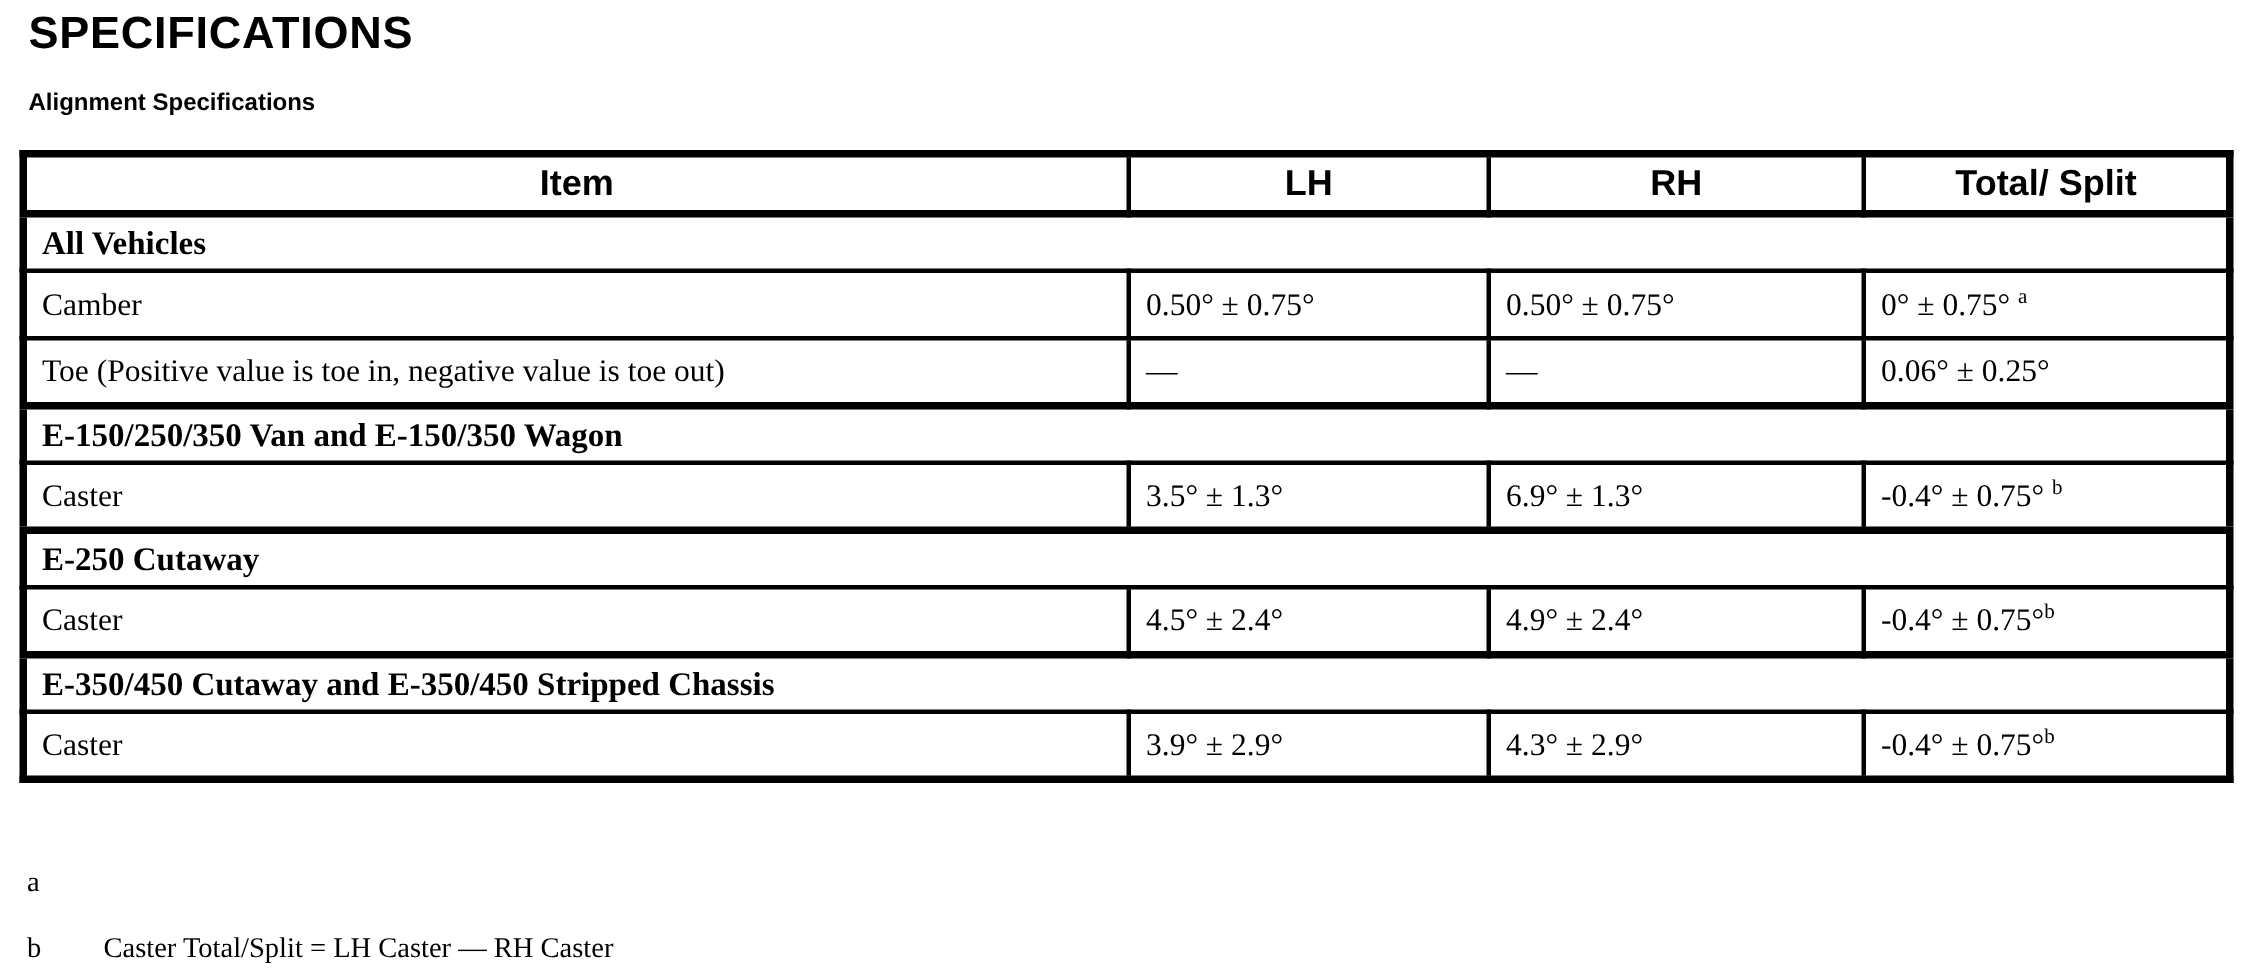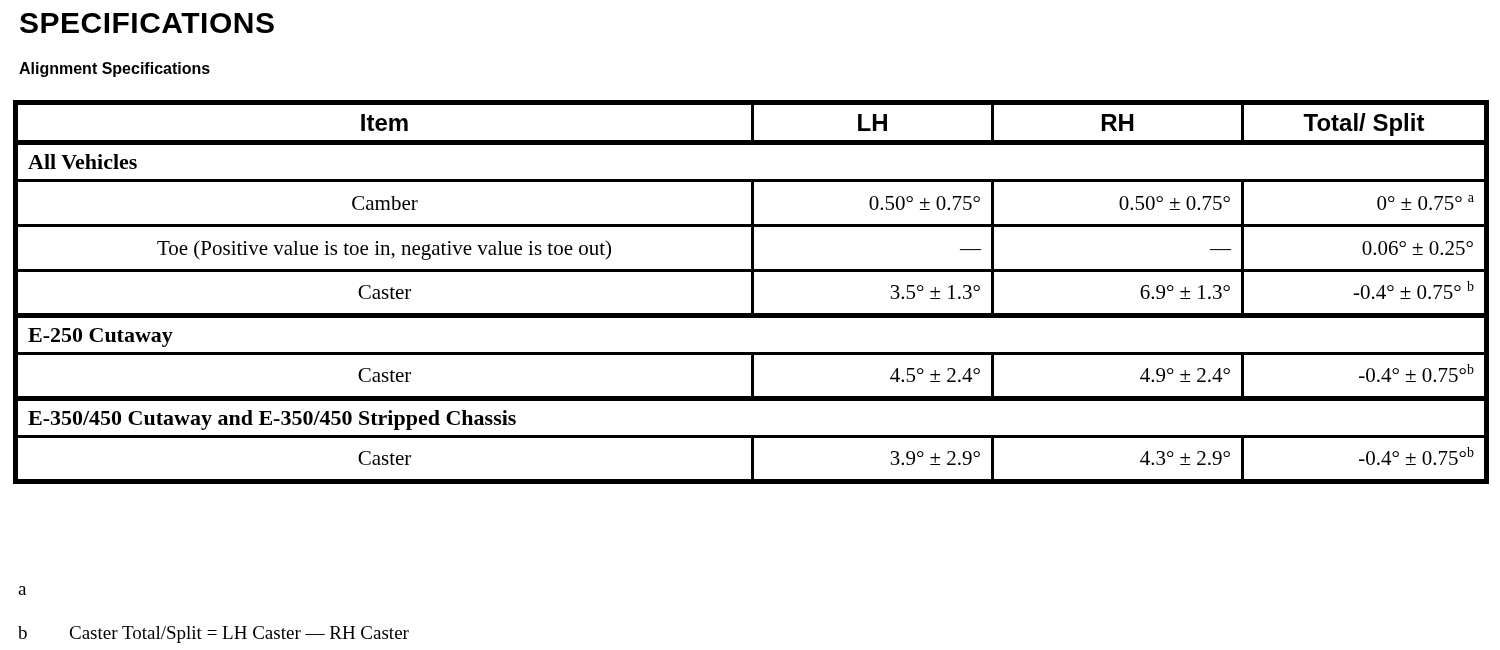--- a/index.html
+++ b/index.html
@@ -62,22 +62,22 @@
     background: #fff;
   }
   tr.section-row { border-top: 5px solid #000; margin-top: 40px; }
   tr.section-row td {
     font-weight: 700;
     font-size: 22px;
     height: 38px;
     text-align: left;
   }
   tr.data-row td { height: 45px; }
-  td.item-cell { text-align: center; }
-  td.val-cell { text-align: right; }
+  td.item-cell { text-align: left; }
+  td.val-cell { text-align: left; }
   td.val-cell sup {
     font-size: 14px;
     line-height: 0;
   }
 
   .footnotes {
     position: absolute;
     left: 18px;
     top: 578px;
     font-size: 19px;
@@ -119,20 +119,23 @@
         <td class="val-cell">0.50° ± 0.75°</td>
         <td class="val-cell"><span>0° ± 0.75° </span><sup>a</sup></td>
       </tr>
       <tr class="data-row">
         <td class="item-cell">Toe (Positive value is toe in, negative value is toe out)</td>
         <td class="val-cell">—</td>
         <td class="val-cell">—</td>
         <td class="val-cell"><span>0.06° ± 0.25°</span><sup></sup></td>
       </tr>
 
+      <tr class="section-row">
+        <td colspan="4">E-150/250/350 Van and E-150/350 Wagon</td>
+      </tr>
       <tr class="data-row">
         <td class="item-cell">Caster</td>
         <td class="val-cell">3.5° ± 1.3°</td>
         <td class="val-cell">6.9° ± 1.3°</td>
         <td class="val-cell"><span>-0.4° ± 0.75° </span><sup>b</sup></td>
       </tr>
 
       <tr class="section-row">
         <td colspan="4">E-250 Cutaway</td>
       </tr>

